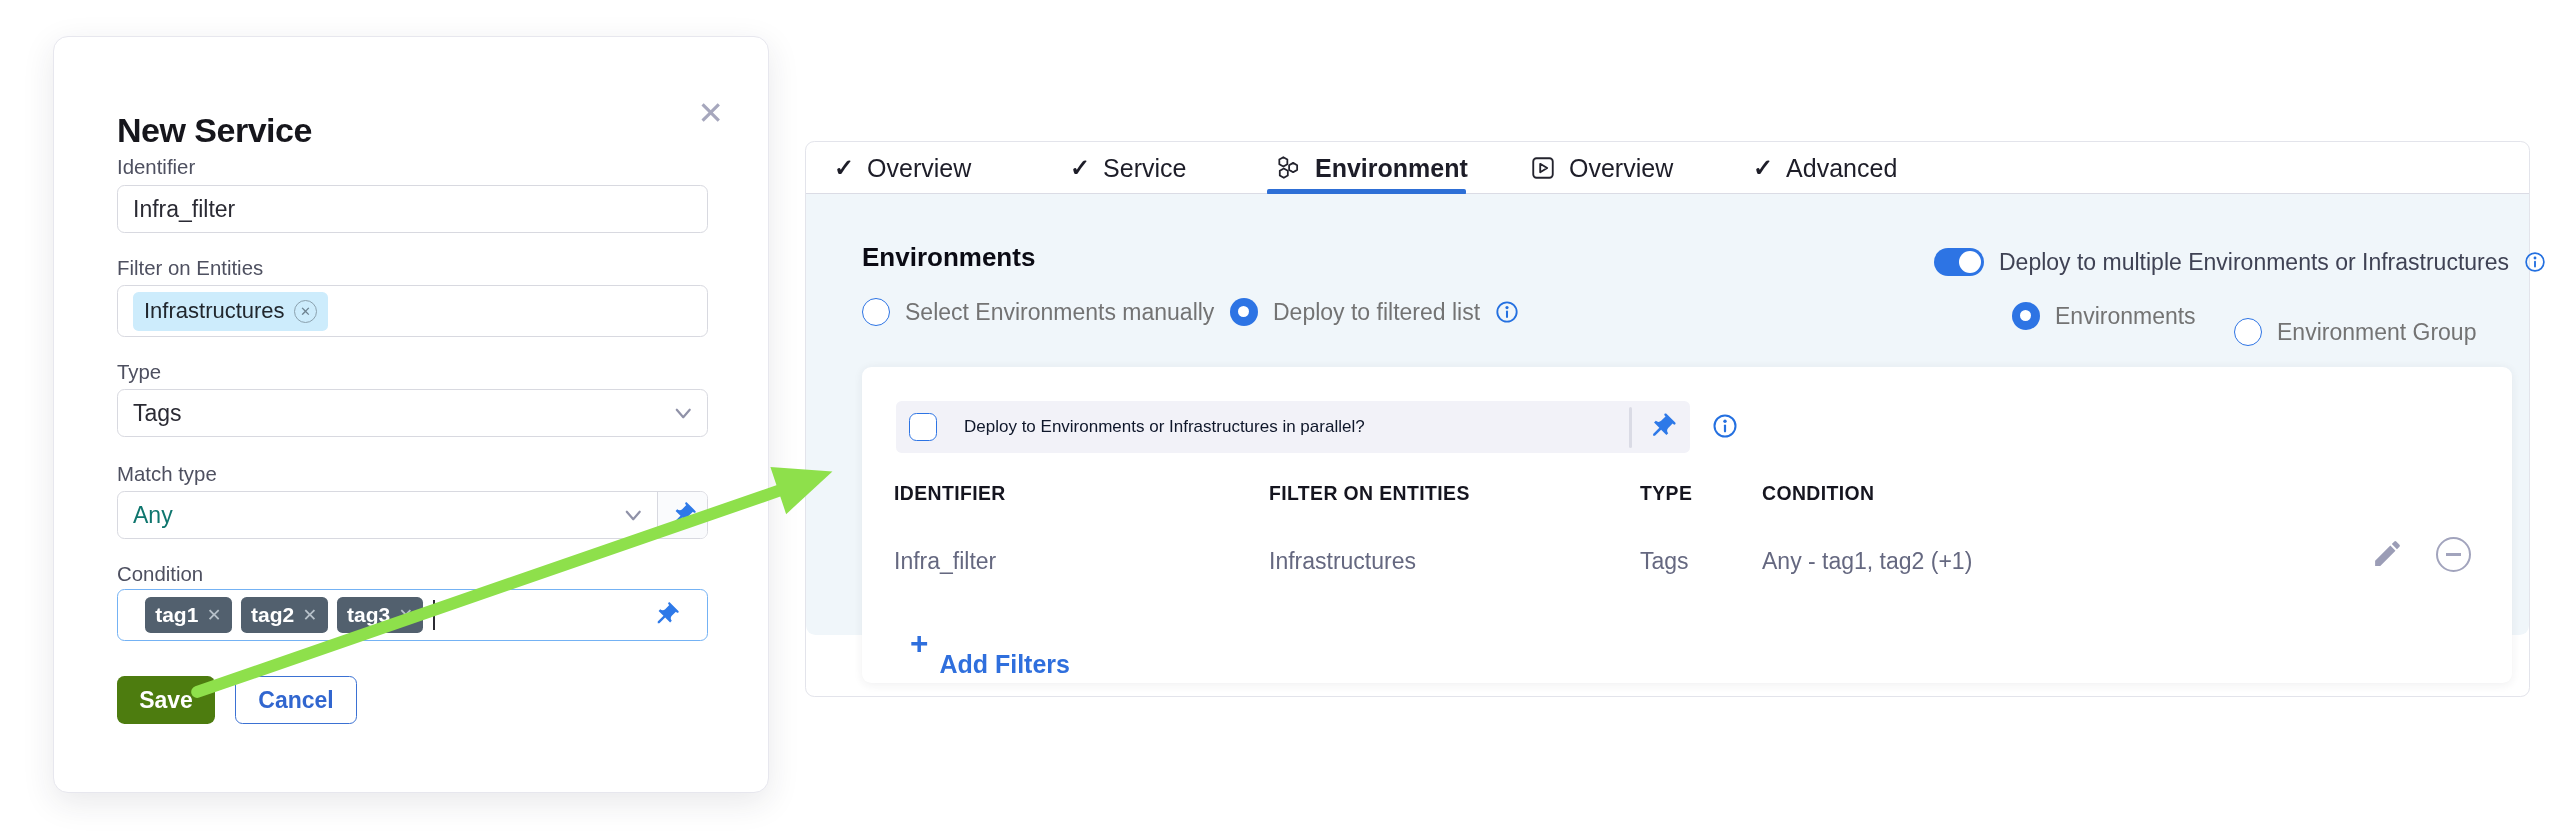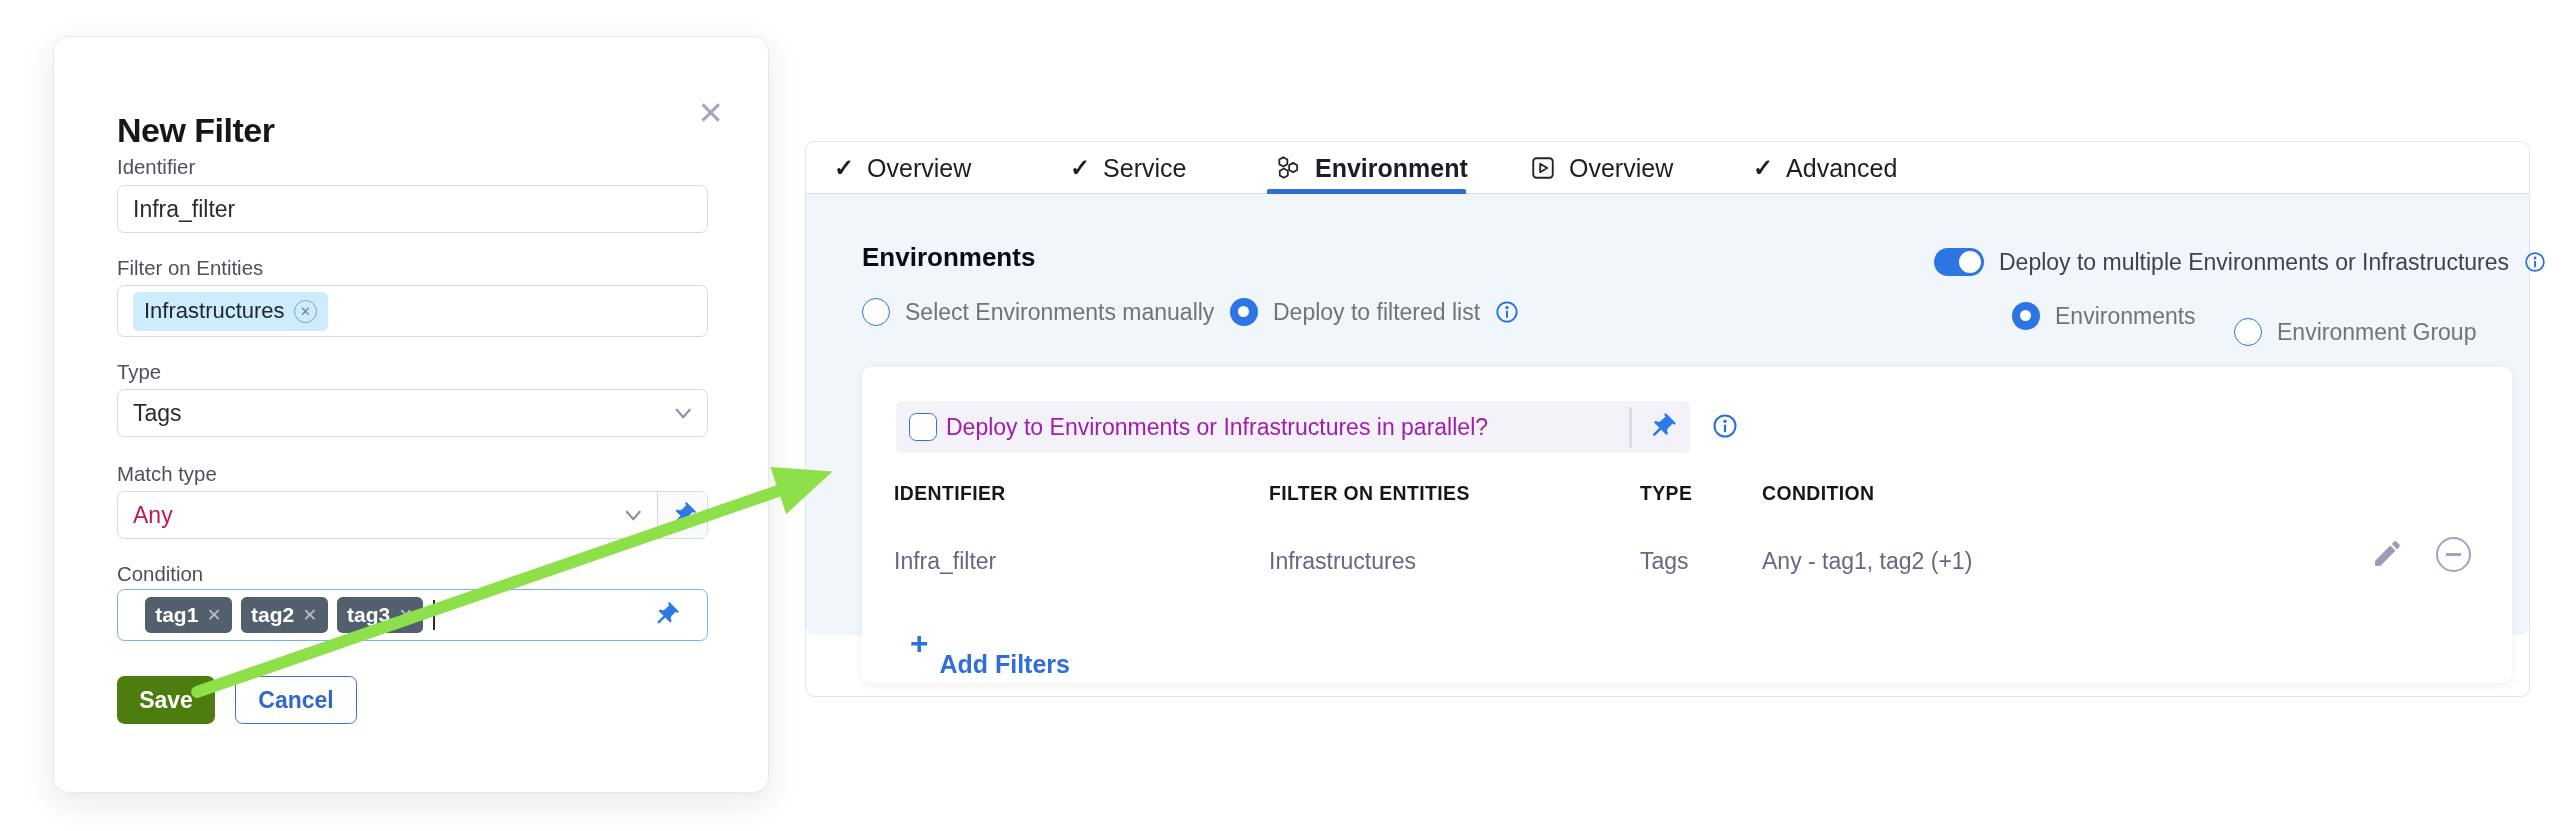--- a/index.html
+++ b/index.html
@@ -40,21 +40,21 @@
   .entity-chip .circle-x {
     width: 23px; height: 23px; border: 1.4px solid #8ba1ae; border-radius: 50%;
     color: #6d8290; font-size: 13px; display: flex; align-items: center; justify-content: center;
   }
   .input-group {
     position: absolute; left: 63px; width: 591px; height: 48px;
     border: 1.4px solid #d8d9e0; border-radius: 7.4px; background: #fff;
     display: flex; align-items: stretch; overflow: hidden;
   }
   .input-group .select-part {
-    flex: 1; display: flex; align-items: center; padding: 0 15px; font-size: 23px; color: #be185d;
+    flex: 1; display: flex; align-items: center; padding: 0 15px; font-size: 23px; color: #0f766e;
   }
   .input-group .pin-cell {
     width: 50px; border-left: 1.4px solid #d8d9e0; background: #fafbfd;
     display: flex; align-items: center; justify-content: center;
   }
   .condition-box {
     position: absolute; left: 63px; top: 552px; width: 591px; height: 52px;
     border: 1.9px solid #74b2f4; border-radius: 7.4px; background: #fff;
     display: flex; align-items: center; padding: 0 27px; gap: 9.3px;
   }
@@ -113,21 +113,21 @@
   
   .card {
     position: absolute; left: 56px; top: 173px; width: 1650px; height: 316px;
     background: #fff; border-radius: 9.3px; box-shadow: 0 1.9px 9.3px rgba(40,41,61,.07);
   }
   .parallel-bar {
     position: absolute; left: 34px; top: 34px; width: 794px; height: 52px;
     background: #f2f2f8; border-radius: 5.6px; display: flex; align-items: center; padding: 0 13px;
   }
   .checkbox { width: 28px; height: 28px; border: 1.9px solid #2d74e4; border-radius: 7.4px; background: #fff; flex: none; cursor: pointer; }
-  .parallel-label { margin-left: 9px; font-size: 23px; color: #a21caf; }
+  .parallel-label { margin-left: 27px; font-size: 17px; color: #0f172a; }
   .bar-divider { margin-left: auto; width: 2.8px; height: 41px; border-radius: 1.9px; background: #dadbe5; }
   .hdr { position: absolute; top: 115px; font-size: 19.4px; font-weight: 700; letter-spacing: 0.4px; color: #15151f; }
   .cell { position: absolute; top: 181px; font-size: 23px; color: #656880; }
   .row-icon { position: absolute; cursor: pointer; }
   .minus-circle {
     width: 35px; height: 35px; border: 2.3px solid #a2a4bd; border-radius: 50%;
     display: flex; align-items: center; justify-content: center;
   }
   .minus-circle i { display: block; width: 15.7px; height: 2.3px; background: #a2a4bd; }
   .add-filters {
@@ -137,21 +137,21 @@
   .add-filters .plus { font-size: 31.5px; font-weight: 700; line-height: 28px; }
   .add-filters .lbl { font-size: 25px; font-weight: 700; margin-top: 44px; }
   .info-icon { flex: none; display: flex; }
   .arrow-overlay { position: absolute; left: 0; top: 0; pointer-events: none; }
 </style>
 </head>
 <body>
 
 <div class="modal">
   <span class="modal-close">✕</span>
-  <div class="modal-title">New Filter</div>
+  <div class="modal-title">New Service</div>
 
   <div class="fld-label" style="top:119px">Identifier</div>
   <div class="fld-box" style="top:148px">
     <span>Infra_filter</span>
   </div>
 
   <div class="fld-label" style="top:220px">Filter on Entities</div>
   <div class="fld-box" style="top:248px;height:52px">
     <span class="entity-chip">
       <span>Infrastructures</span>

